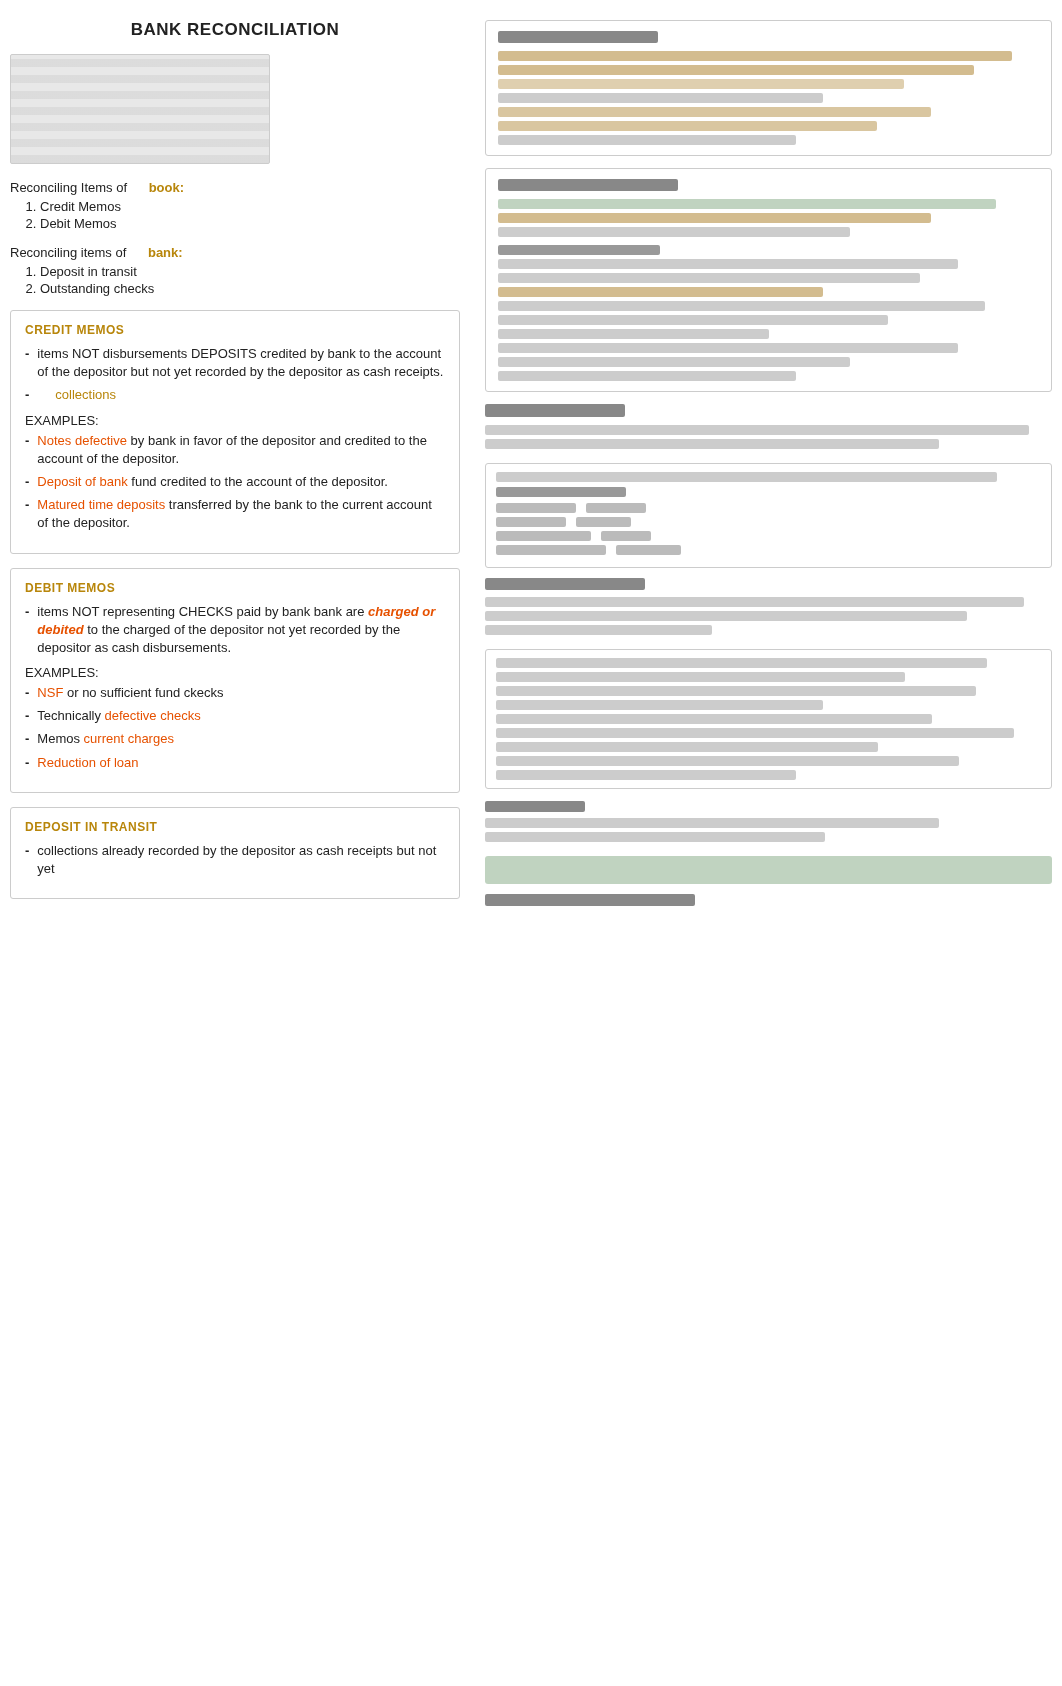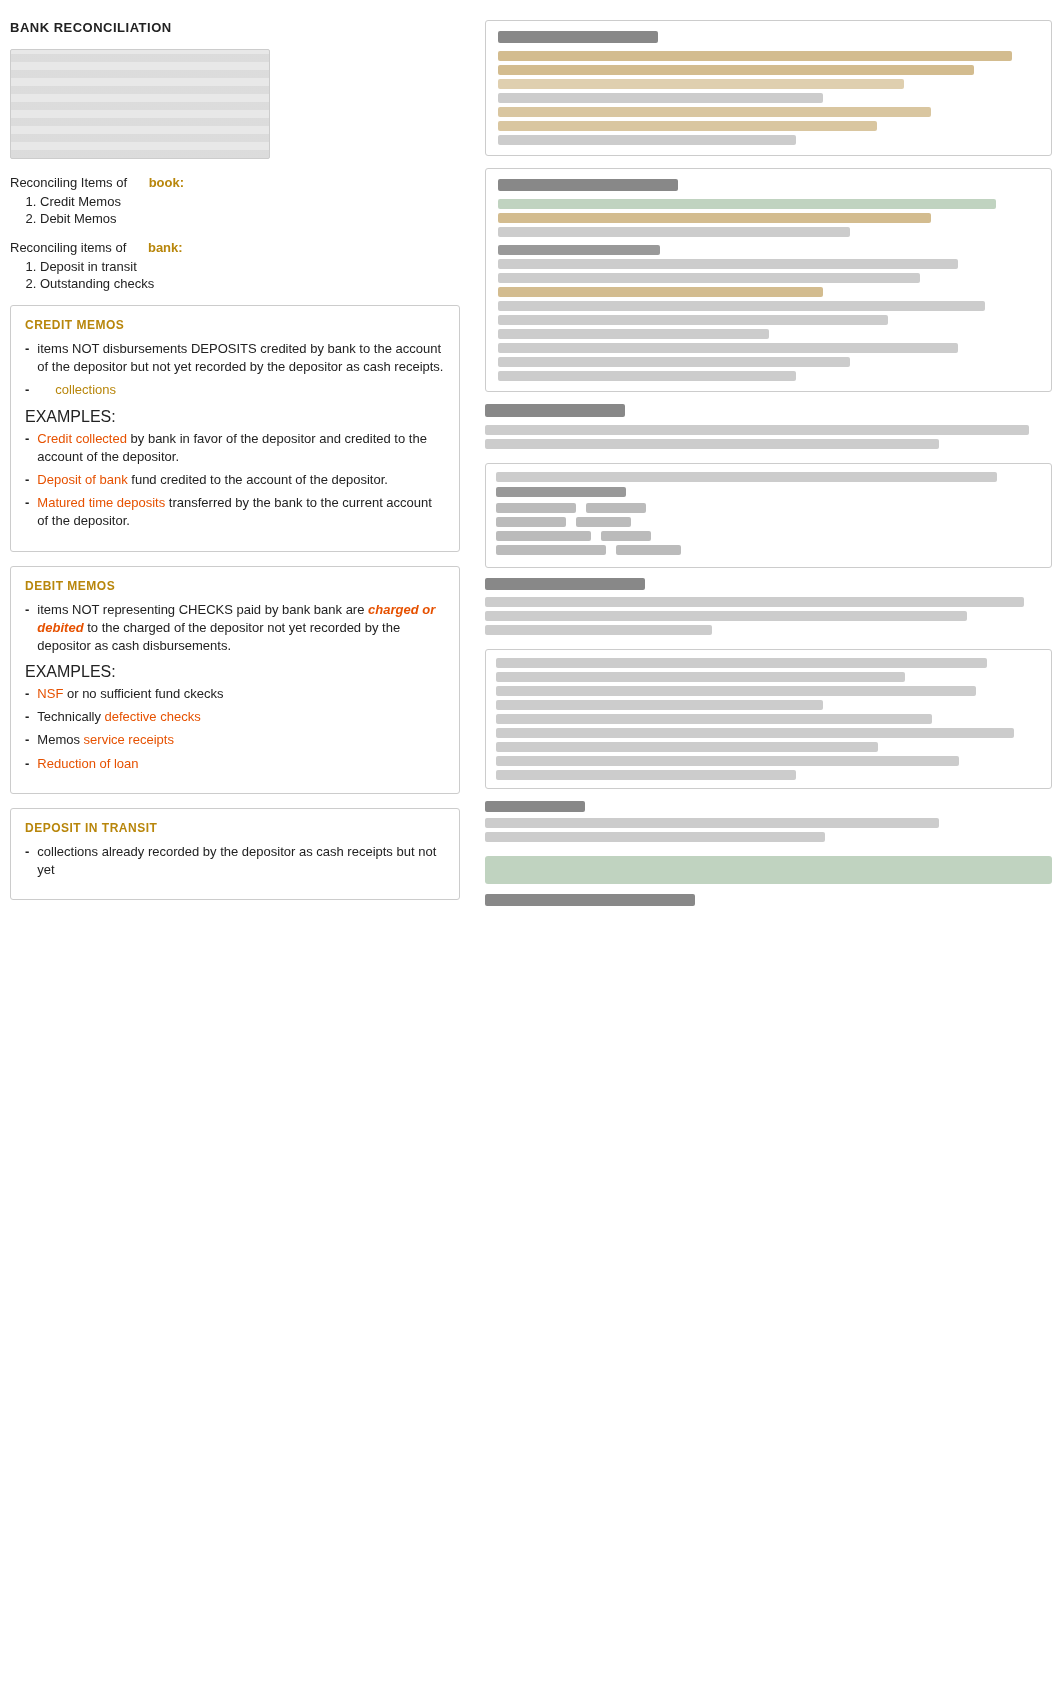--- a/index.html
+++ b/index.html
@@ -25,23 +25,24 @@
       padding-right: 10px;
     }
     .right-col {
       flex: 1;
       padding-left: 5px;
     }
 
     
     .page-title {
       font-weight: bold;
-      font-size: 13px;
+      font-size: 17px;
       margin-bottom: 14px;
       letter-spacing: 0.5px;
+      text-align: center;
     }
 
     
     .blurred-block {
       width: 260px;
       height: 110px;
       background: #e8e8e8;
       border: 1px solid #ccc;
       margin-bottom: 16px;
       border-radius: 2px;
@@ -109,21 +110,21 @@
       flex-shrink: 0;
       margin-right: 8px;
       margin-top: 0;
       font-weight: bold;
     }
     .bullet-list li .content {
       flex: 1;
     }
 
     .examples-label {
-      font-size: 16px;
+      font-size: 13px;
       font-weight: normal;
       margin-bottom: 4px;
     }
 
     .highlight-orange { color: #e65100; }
     .highlight-gold { color: #b8860b; padding-left: 18px; }
     .italic-bold { font-style: italic; font-weight: bold; }
 
     
     .right-card {
@@ -195,21 +196,21 @@
           <span class="content">
             <span class="highlight-gold" style="font-weight:normal;">collections</span>
           </span>
         </li>
       </ul>
       <div class="examples-label">EXAMPLES:</div>
       <ul class="bullet-list">
         <li>
           <span class="dash">-</span>
           <span class="content">
-            <span class="highlight-orange">Credit collected</span><span> by bank in favor of the depositor and credited to the account of the depositor.</span>
+            <span class="highlight-orange">Notes defective</span><span> by bank in favor of the depositor and credited to the account of the depositor.</span>
           </span>
         </li>
         <li>
           <span class="dash">-</span>
           <span class="content">
             <span class="highlight-orange">Deposit of bank</span><span> fund credited to the account of the depositor.</span>
           </span>
         </li>
         <li>
           <span class="dash">-</span>
@@ -240,21 +241,21 @@
         </li>
         <li>
           <span class="dash">-</span>
           <span class="content">
             <span>Technically </span><span class="highlight-orange">defective checks</span>
           </span>
         </li>
         <li>
           <span class="dash">-</span>
           <span class="content">
-            <span>Memos </span><span class="highlight-orange">service receipts</span>
+            <span>Memos </span><span class="highlight-orange">current charges</span>
           </span>
         </li>
         <li>
           <span class="dash">-</span>
           <span class="content highlight-orange">Reduction of loan</span>
         </li>
       </ul>
     </div>
 
     <div class="card">

